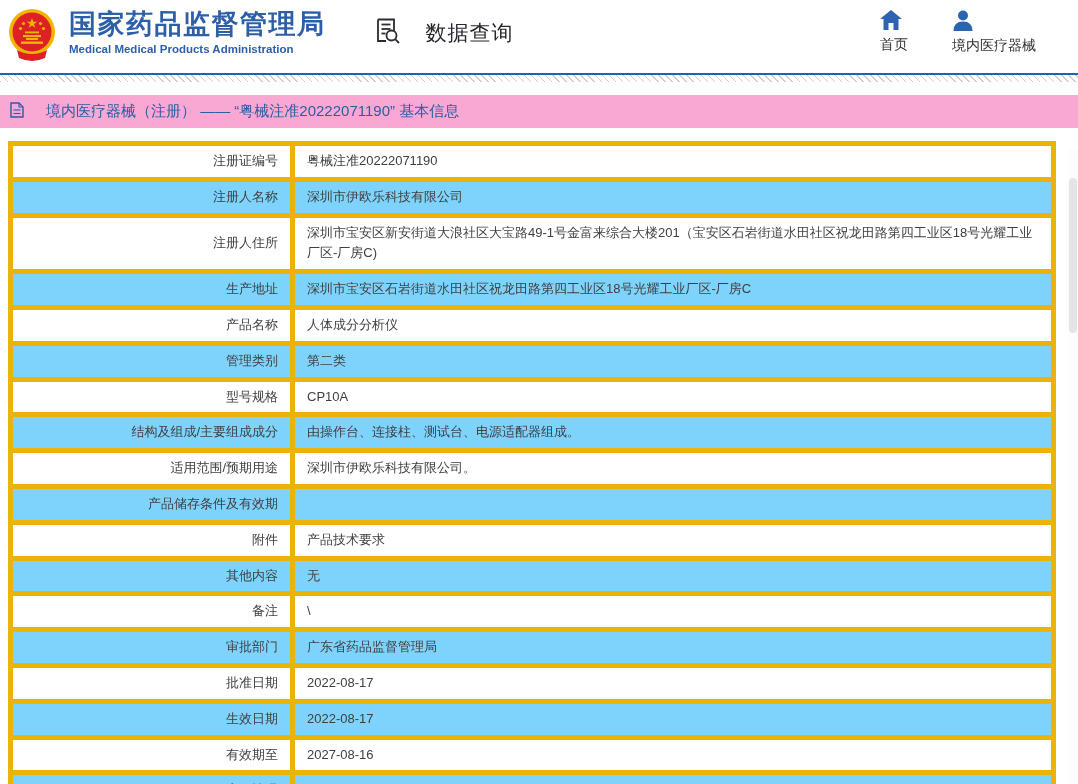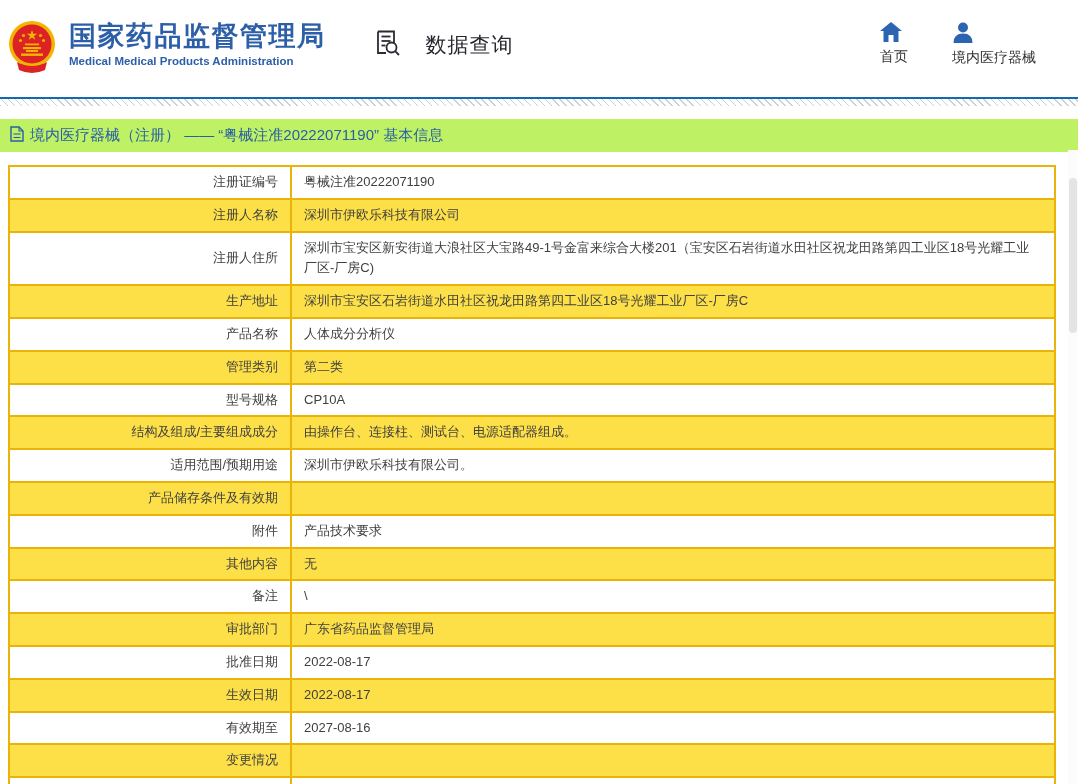--- a/index.html
+++ b/index.html
@@ -2,42 +2,42 @@
 <html><head>
 <meta charset="utf-8">
 <style>
   * { margin:0; padding:0; box-sizing:border-box; }
   html,body { width:1078px; height:784px; }
   body {
     font-family:"Liberation Sans","DejaVu Sans",sans-serif;
     background:#ffffff; color:#404040; position:relative; overflow:hidden;
   }
   
-  .header { display:flex; align-items:center; height:97px; padding:0 42px 8px 8px; background:#fff; }
+  .header { display:flex; align-items:center; height:73px; padding:0 42px 8px 8px; background:#fff; }
   .emblem { flex:0 0 auto; width:48px; height:54px; margin-top:2px; }
   .brand { margin-left:13px; }
   .brand-zh { color:#2d5fa8; font-size:27px; font-weight:bold; letter-spacing:1.5px; line-height:1.1; }
   .brand-en { color:#2d5fa8; font-size:11.5px; font-weight:bold; margin-top:4px; }
   .dataquery { display:flex; align-items:center; gap:25px; margin-left:48px; cursor:pointer; }
   .dataquery-label { color:#26262e; font-size:21px; letter-spacing:1px; }
   .nav { margin-left:auto; display:flex; gap:44px; }
   .nav-item { display:flex; flex-direction:column; align-items:flex-start; gap:2px; cursor:pointer; }
   .nav-label { font-size:14px; color:#333; }
   
   .blue-line { height:2px; background:#1569b3; }
   .hatch { height:7px; background:repeating-linear-gradient(45deg,#cfcfcf 0 1px,transparent 1px 5px); }
   
-  .titlebar { margin-top:13px; height:33px; background:#bef264; display:flex; align-items:center; gap:6px; padding-left:10px; }
+  .titlebar { margin-top:13px; height:33px; background:#f9a8d4; display:flex; align-items:center; gap:22px; padding-left:10px; }
   .titlebar-text { color:#2a5ea5; font-size:15px; }
   
   table.info { margin:13px 0 0 8px; width:1048px; border-collapse:collapse; table-layout:fixed; }
-  table.info td { border:2px solid #eab308; font-size:13px; color:#404040; padding:5px 12px; line-height:1.6; vertical-align:middle; }
+  table.info td { border:5px solid #eab308; font-size:13px; color:#404040; padding:5px 12px; line-height:1.6; vertical-align:middle; }
   td.label { width:282px; text-align:right; }
   td.value { }
-  tr.stripe { background:#fde047; }
+  tr.stripe { background:#7dd3fc; }
   a.detail { color:#4d7c0f; text-decoration:none; cursor:pointer; }
   .balloon { display:inline-block; vertical-align:-2px; margin-right:2px; }
   
   .scrollbar-track { position:absolute; top:150px; right:0; width:10px; height:634px; background:#fcfcfc; }
   .scrollbar-thumb { position:absolute; top:28px; left:1px; width:8px; height:155px; background:#e4e4e4; border-radius:4px; }
 </style>
 </head>
 <body>
 
 <div class="header">

